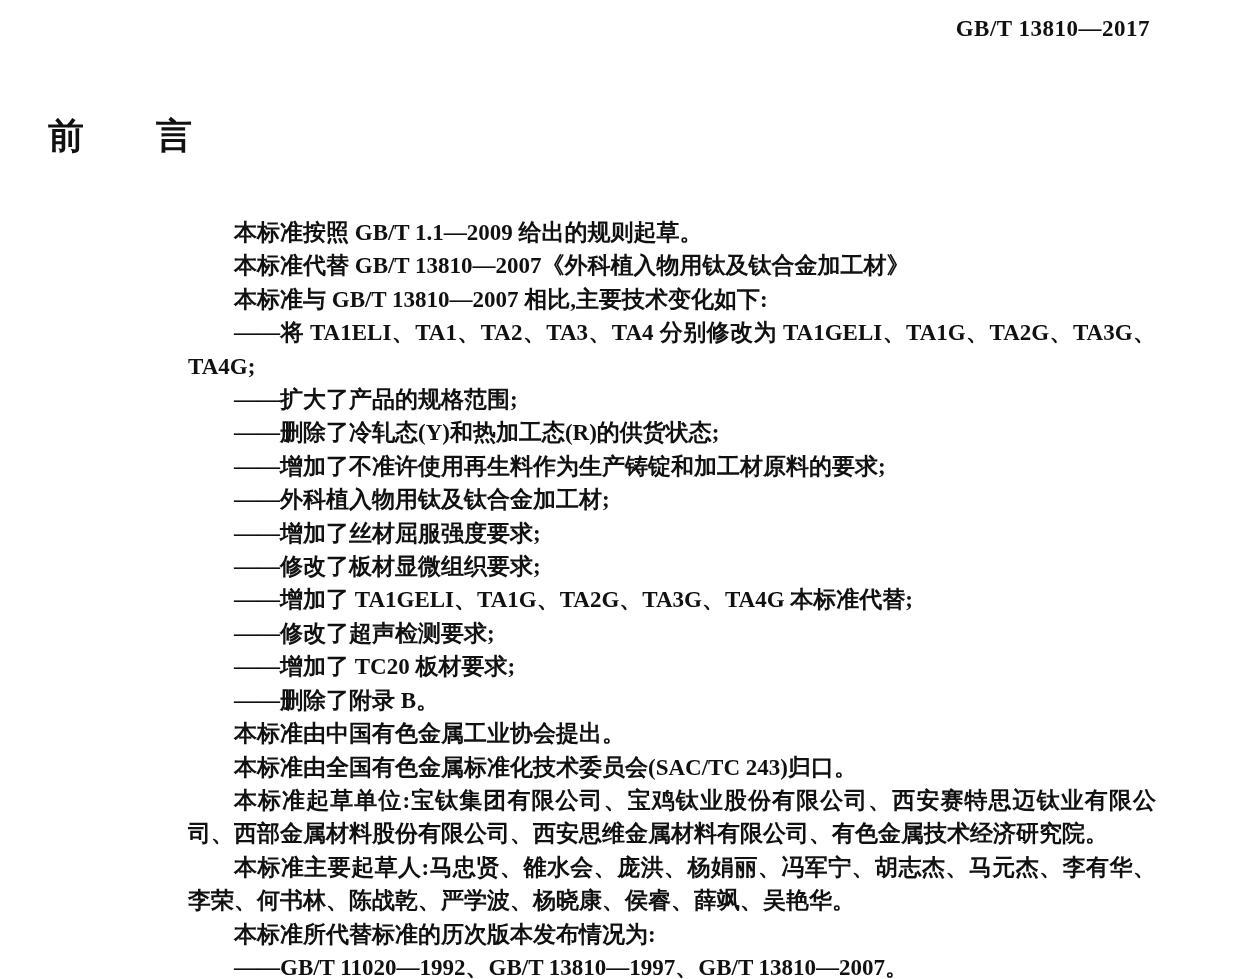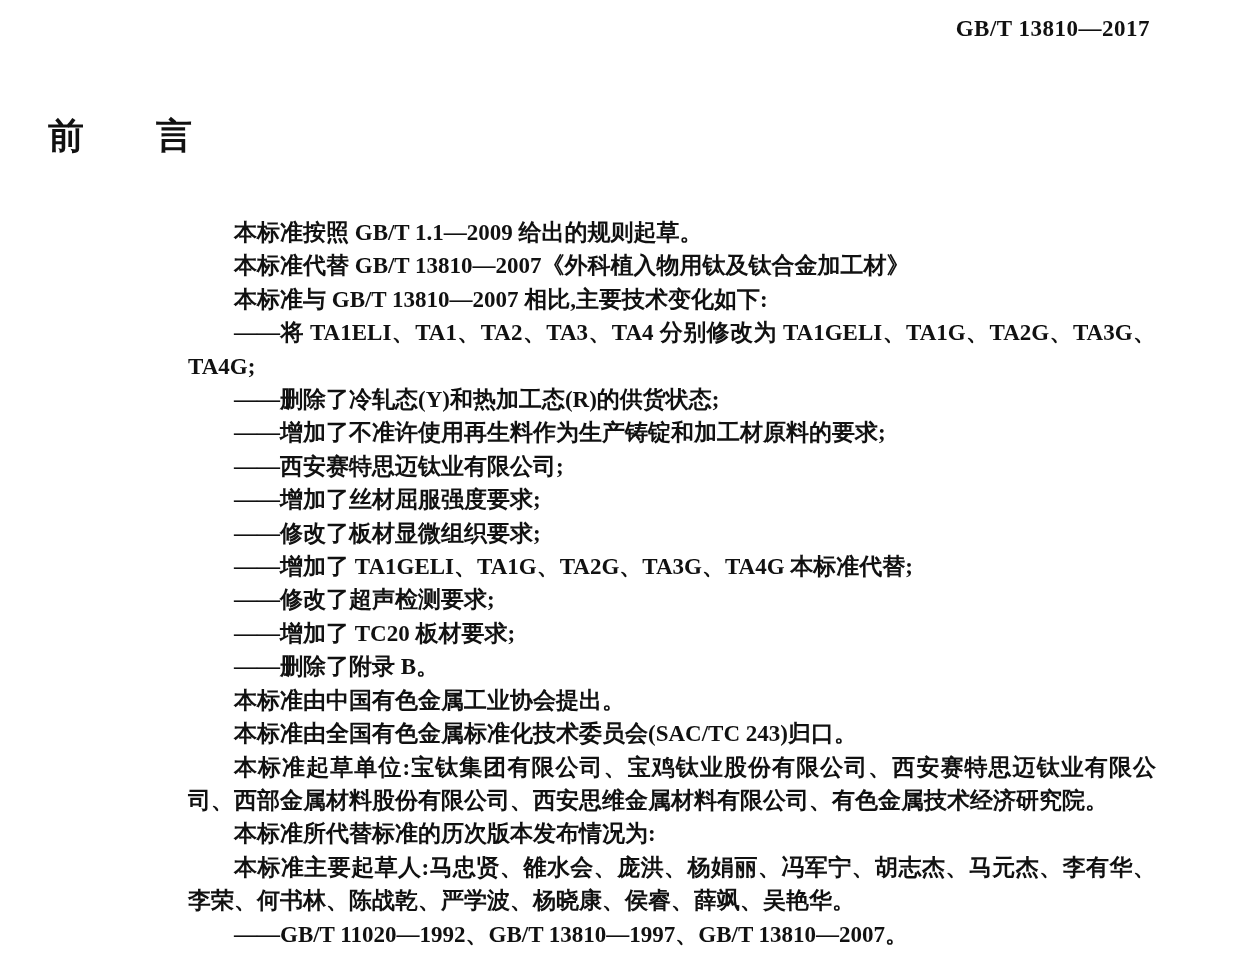--- a/index.html
+++ b/index.html
@@ -62,30 +62,31 @@
     <span>GB/T 13810—2017</span>
   </div>
 
   <h1 class="doc-title">前　　言</h1>
 
   <div class="content">
     <p class="para">本标准按照 GB/T 1.1—2009 给出的规则起草。</p>
     <p class="para">本标准代替 GB/T 13810—2007《外科植入物用钛及钛合金加工材》</p>
     <p class="para">本标准与 GB/T 13810—2007 相比,主要技术变化如下:</p>
     <p class="para">——将 TA1ELI、TA1、TA2、TA3、TA4 分别修改为 TA1GELI、TA1G、TA2G、TA3G、TA4G;</p>
+    <p class="para">——扩大了产品的规格范围;</p>
     <p class="para">——删除了冷轧态(Y)和热加工态(R)的供货状态;</p>
     <p class="para">——增加了不准许使用再生料作为生产铸锭和加工材原料的要求;</p>
-    <p class="para">——西安赛特思迈钛业有限公司;</p>
+    <p class="para">——外科植入物用钛及钛合金加工材;</p>
     <p class="para">——增加了丝材屈服强度要求;</p>
     <p class="para">——修改了板材显微组织要求;</p>
     <p class="para">——增加了 TA1GELI、TA1G、TA2G、TA3G、TA4G 本标准代替;</p>
     <p class="para">——修改了超声检测要求;</p>
     <p class="para">——增加了 TC20 板材要求;</p>
     <p class="para">——删除了附录 B。</p>
     <p class="para">本标准由中国有色金属工业协会提出。</p>
     <p class="para">本标准由全国有色金属标准化技术委员会(SAC/TC 243)归口。</p>
     <p class="para">本标准起草单位:宝钛集团有限公司、宝鸡钛业股份有限公司、西安赛特思迈钛业有限公司、西部金属材料股份有限公司、西安思维金属材料有限公司、有色金属技术经济研究院。</p>
+    <p class="para">本标准主要起草人:马忠贤、雒水会、庞洪、杨娟丽、冯军宁、胡志杰、马元杰、李有华、李荣、何书林、陈战乾、严学波、杨晓康、侯睿、薛飒、吴艳华。</p>
     <p class="para">本标准所代替标准的历次版本发布情况为:</p>
-    <p class="para">本标准主要起草人:马忠贤、雒水会、庞洪、杨娟丽、冯军宁、胡志杰、马元杰、李有华、李荣、何书林、陈战乾、严学波、杨晓康、侯睿、薛飒、吴艳华。</p>
     <p class="para">——GB/T 11020—1992、GB/T 13810—1997、GB/T 13810—2007。</p>
   </div>
 
 </div>
 
 </body></html>

